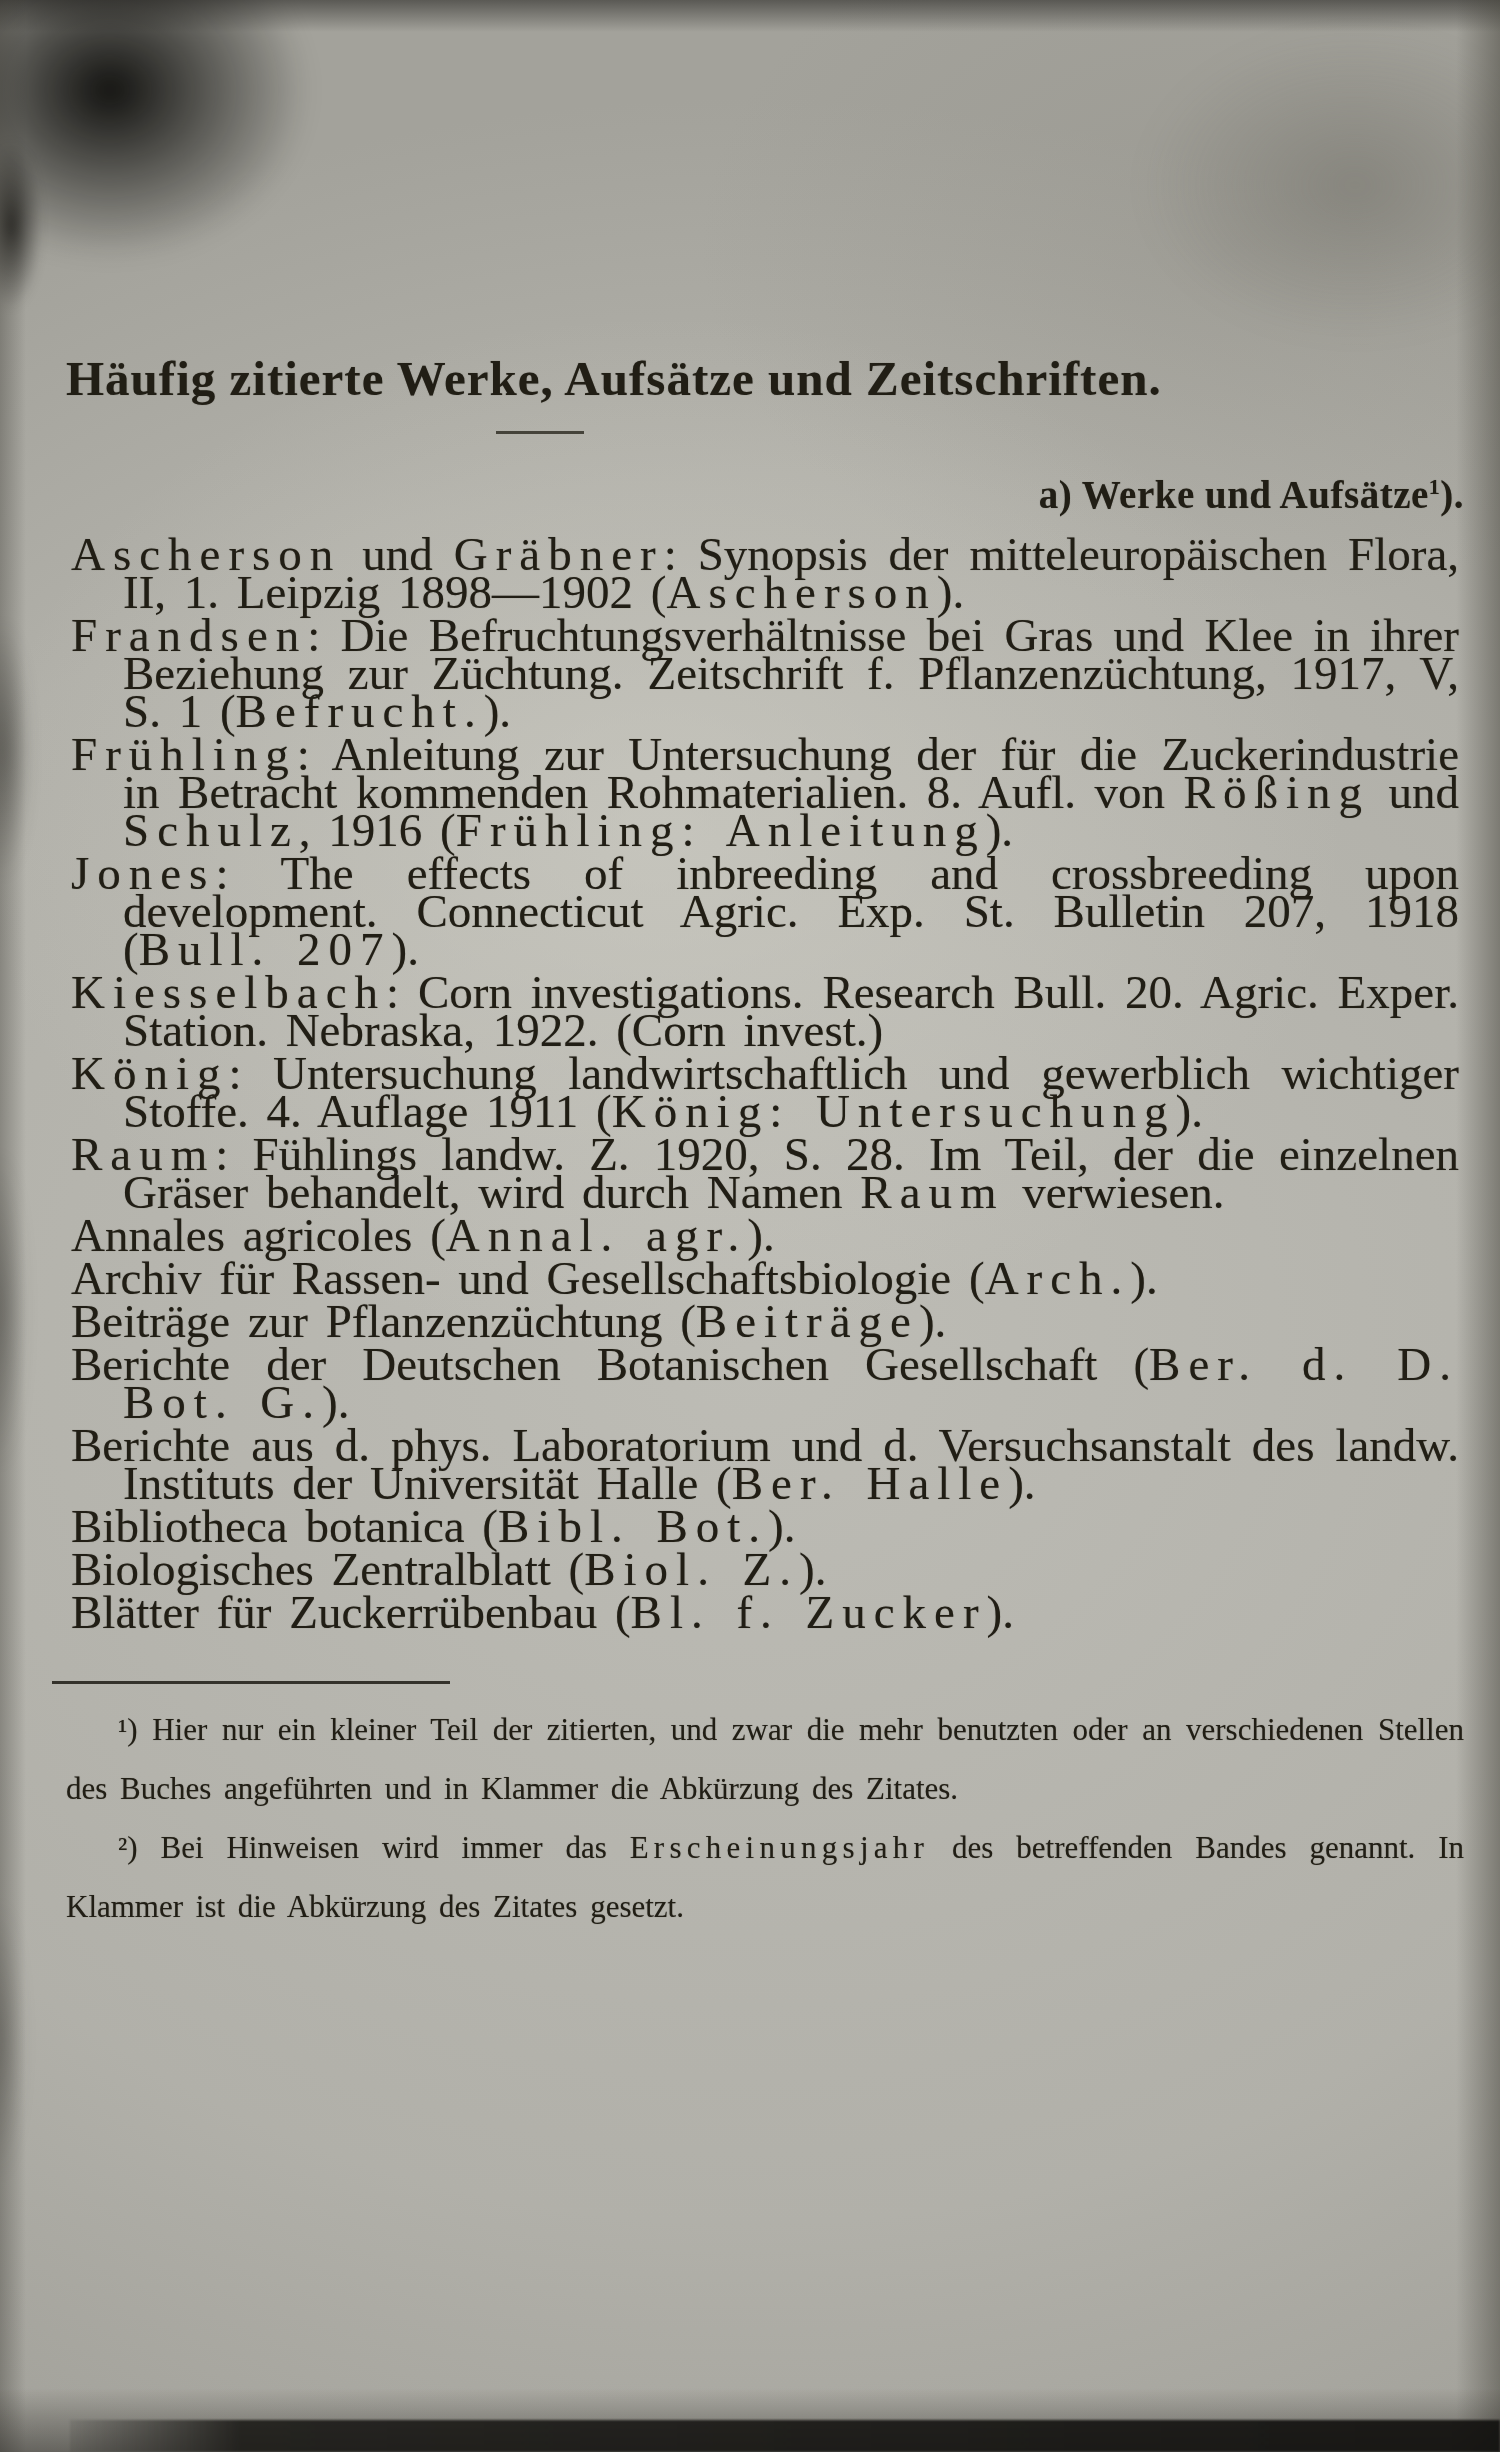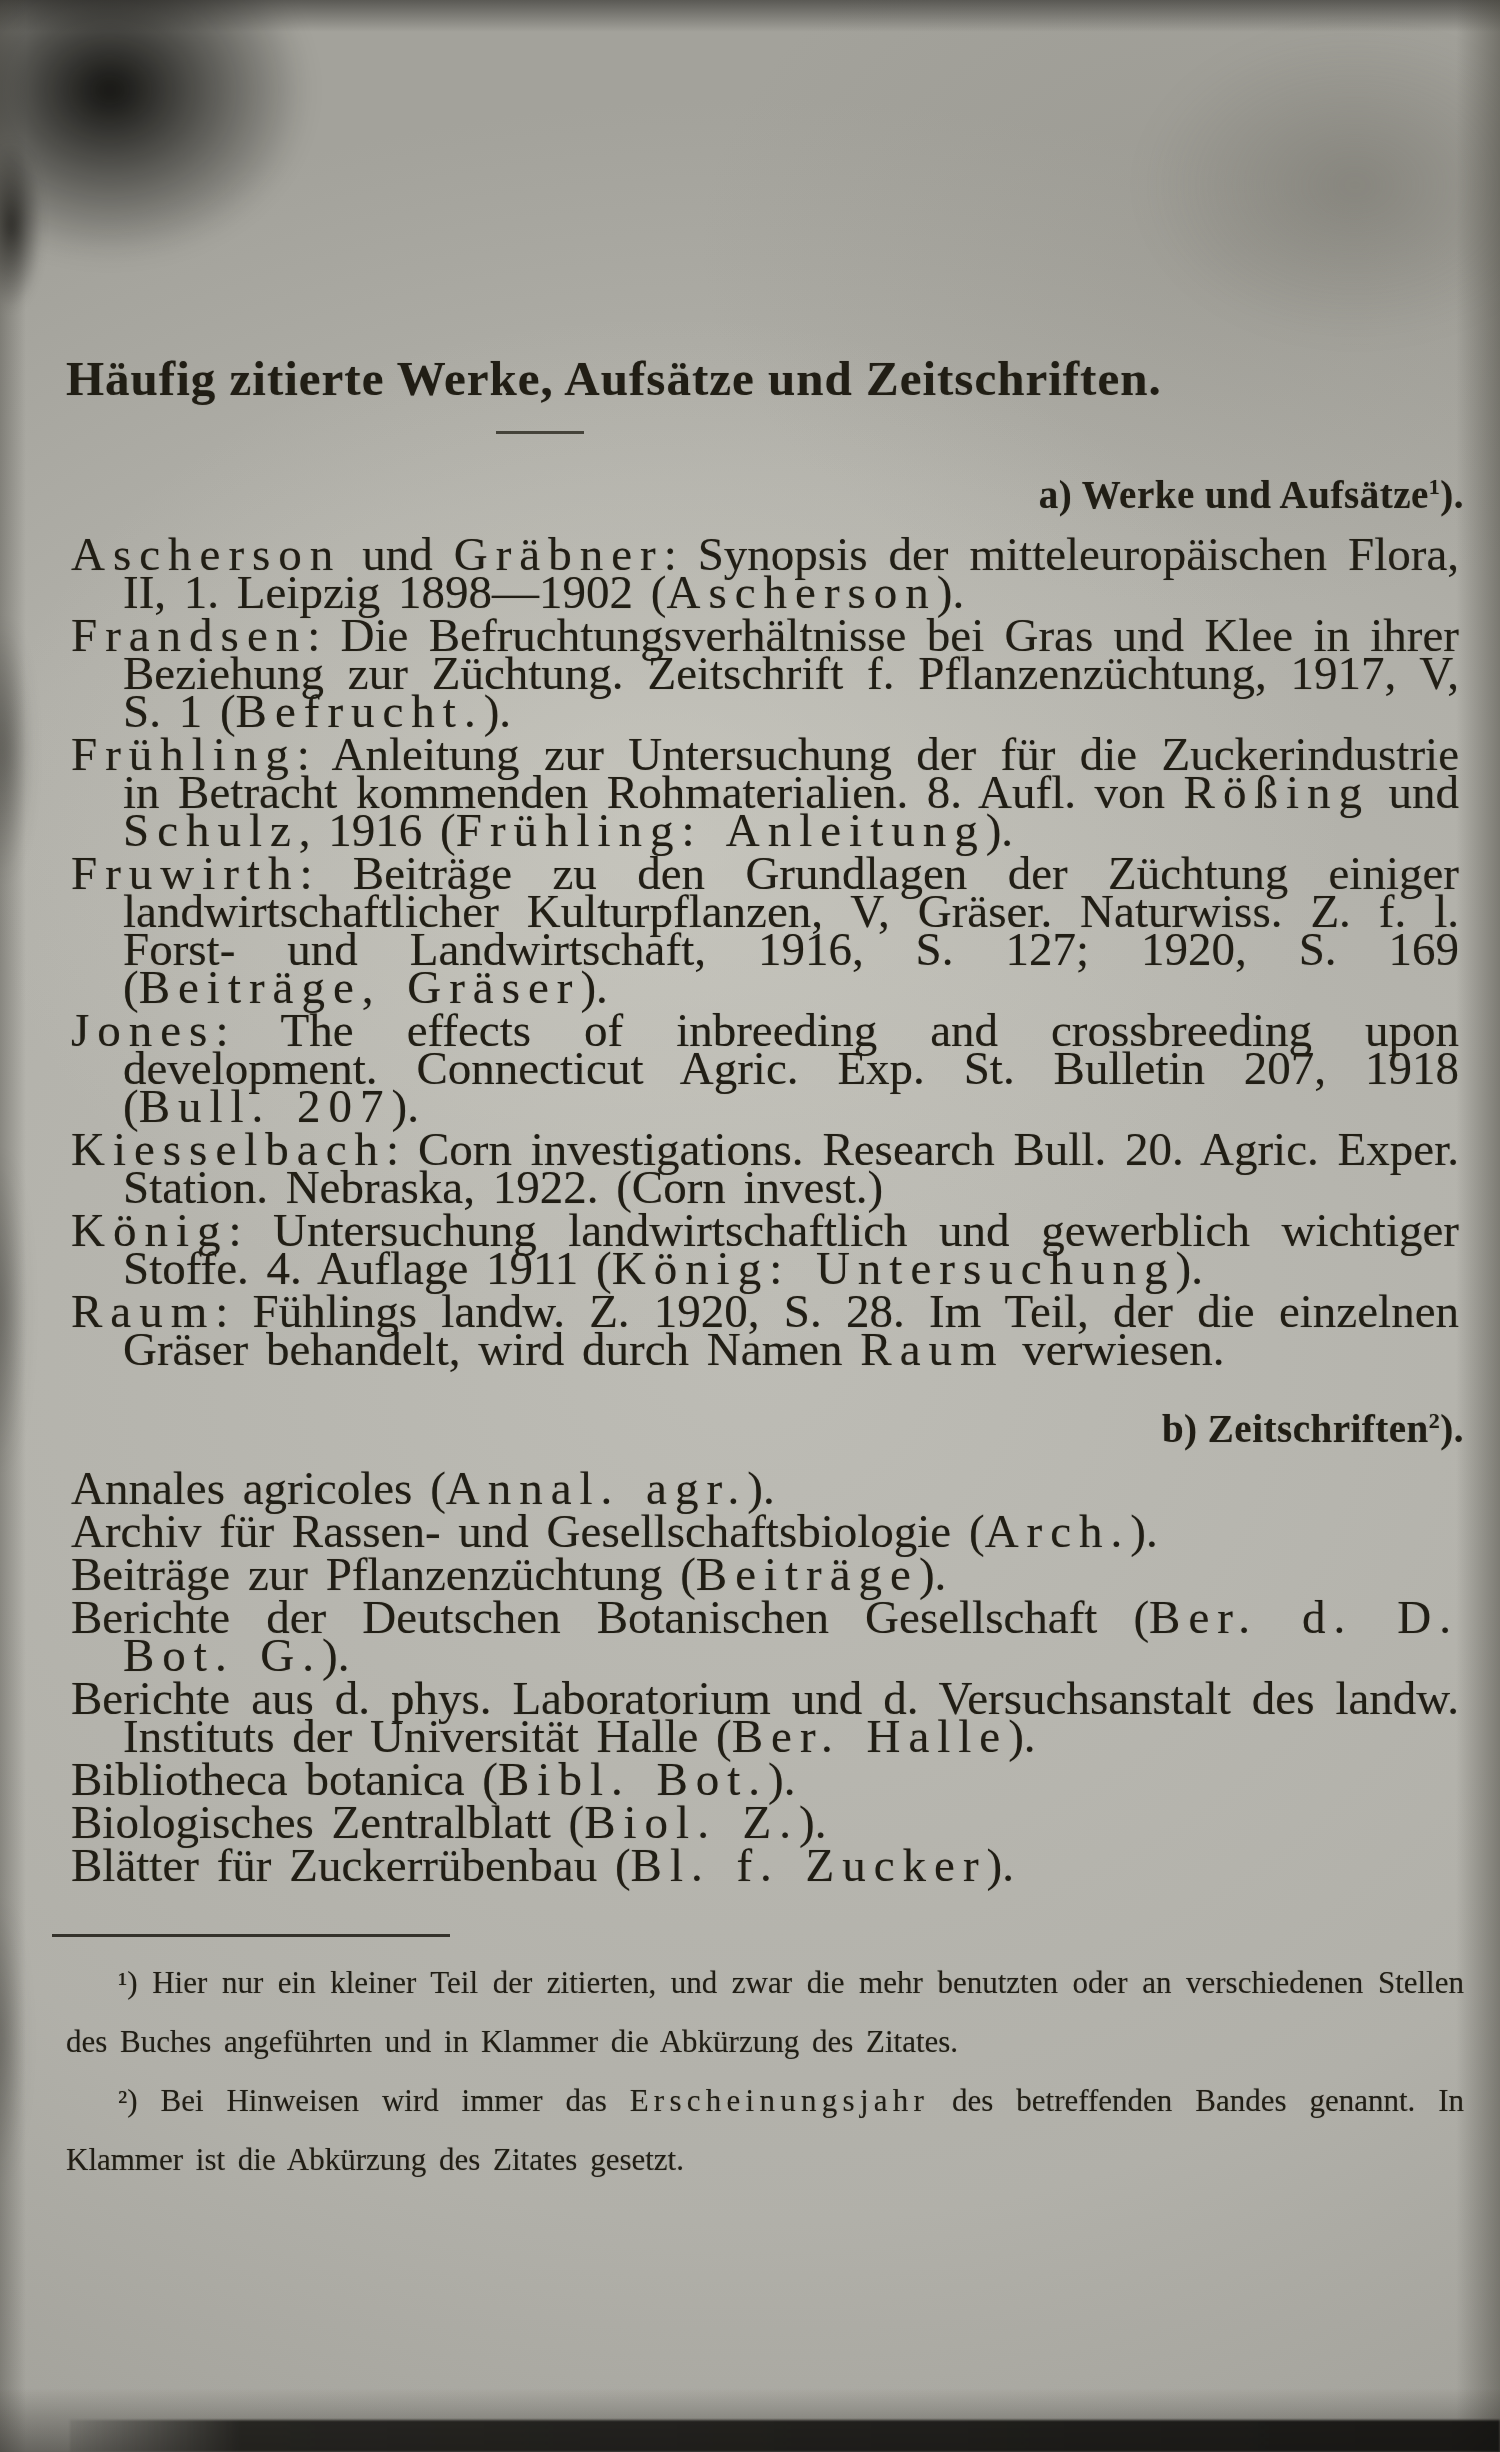--- a/index.html
+++ b/index.html
@@ -83,28 +83,26 @@
 
     <h1 class="title">Häufig zitierte Werke, Aufsätze und Zeitschriften.</h1>
     <div class="title-rule"></div>
 
     <h2 class="section-heading"><span>a) Werke und Aufsätze</span><sup>1</sup><span>).</span></h2>
 
     <section class="entries">
       <p class="entry"><span class="gesperrt">Ascherson</span><span> und </span><span class="gesperrt">Gräbner</span><span>: Synopsis der mitteleuropäischen Flora, II, 1. Leipzig 1898—1902 (</span><span class="gesperrt">Ascherson</span><span>).</span></p>
       <p class="entry"><span class="gesperrt">Frandsen</span><span>: Die Befruchtungsverhältnisse bei Gras und Klee in ihrer Beziehung zur Züchtung. Zeitschrift f. Pflanzenzüchtung, 1917, V, S. 1 (</span><span class="gesperrt">Befrucht.</span><span>).</span></p>
       <p class="entry"><span class="gesperrt">Frühling</span><span>: Anleitung zur Untersuchung der für die Zuckerindustrie in Betracht kommenden Rohmaterialien. 8. Aufl. von </span><span class="gesperrt">Rößing</span><span> und </span><span class="gesperrt">Schulz</span><span>, 1916 (</span><span class="gesperrt">Frühling: Anleitung</span><span>).</span></p>
-      <p class="entry"><span class="gesperrt">Fruwirth</span><span>: Beiträge zu den Grundlagen der Züchtung einiger landwirtschaftlicher Kulturpflanzen, V, Gräser. Naturwiss. Z. f. l. Forst- und Landwirtschaft, 1916, S. 127; 1920, S. 169 (</span><span class="gesperrt">Beiträge, Gräser</span><span>).</span></p>
       <p class="entry"><span class="gesperrt">Jones</span><span>: The effects of inbreeding and crossbreeding upon development. Connecticut Agric. Exp. St. Bulletin 207, 1918 (</span><span class="gesperrt">Bull. 207</span><span>).</span></p>
       <p class="entry"><span class="gesperrt">Kiesselbach</span><span>: Corn investigations. Research Bull. 20. Agric. Exper. Station. Nebraska, 1922. (Corn invest.)</span></p>
       <p class="entry"><span class="gesperrt">König</span><span>: Untersuchung landwirtschaftlich und gewerblich wichtiger Stoffe. 4. Auflage 1911 (</span><span class="gesperrt">König: Untersuchung</span><span>).</span></p>
       <p class="entry"><span class="gesperrt">Raum</span><span>: Fühlings landw. Z. 1920, S. 28. Im Teil, der die einzelnen Gräser behandelt, wird durch Namen </span><span class="gesperrt">Raum</span><span> verwiesen.</span></p>
     </section>
 
-    <h2 class="section-heading"><span>b) Zeitschriften</span><sup>2</sup><span>).</span></h2>
 
     <section class="entries">
       <p class="entry"><span>Annales agricoles (</span><span class="gesperrt">Annal. agr.</span><span>).</span></p>
       <p class="entry"><span>Archiv für Rassen- und Gesellschaftsbiologie (</span><span class="gesperrt">Arch.</span><span>).</span></p>
       <p class="entry"><span>Beiträge zur Pflanzenzüchtung (</span><span class="gesperrt">Beiträge</span><span>).</span></p>
       <p class="entry"><span>Berichte der Deutschen Botanischen Gesellschaft (</span><span class="gesperrt">Ber. d. D. Bot. G.</span><span>).</span></p>
       <p class="entry"><span>Berichte aus d. phys. Laboratorium und d. Versuchsanstalt des landw. Instituts der Universität Halle (</span><span class="gesperrt">Ber. Halle</span><span>).</span></p>
       <p class="entry"><span>Bibliotheca botanica (</span><span class="gesperrt">Bibl. Bot.</span><span>).</span></p>
       <p class="entry"><span>Biologisches Zentralblatt (</span><span class="gesperrt">Biol. Z.</span><span>).</span></p>
       <p class="entry"><span>Blätter für Zuckerrübenbau (</span><span class="gesperrt">Bl. f. Zucker</span><span>).</span></p>

